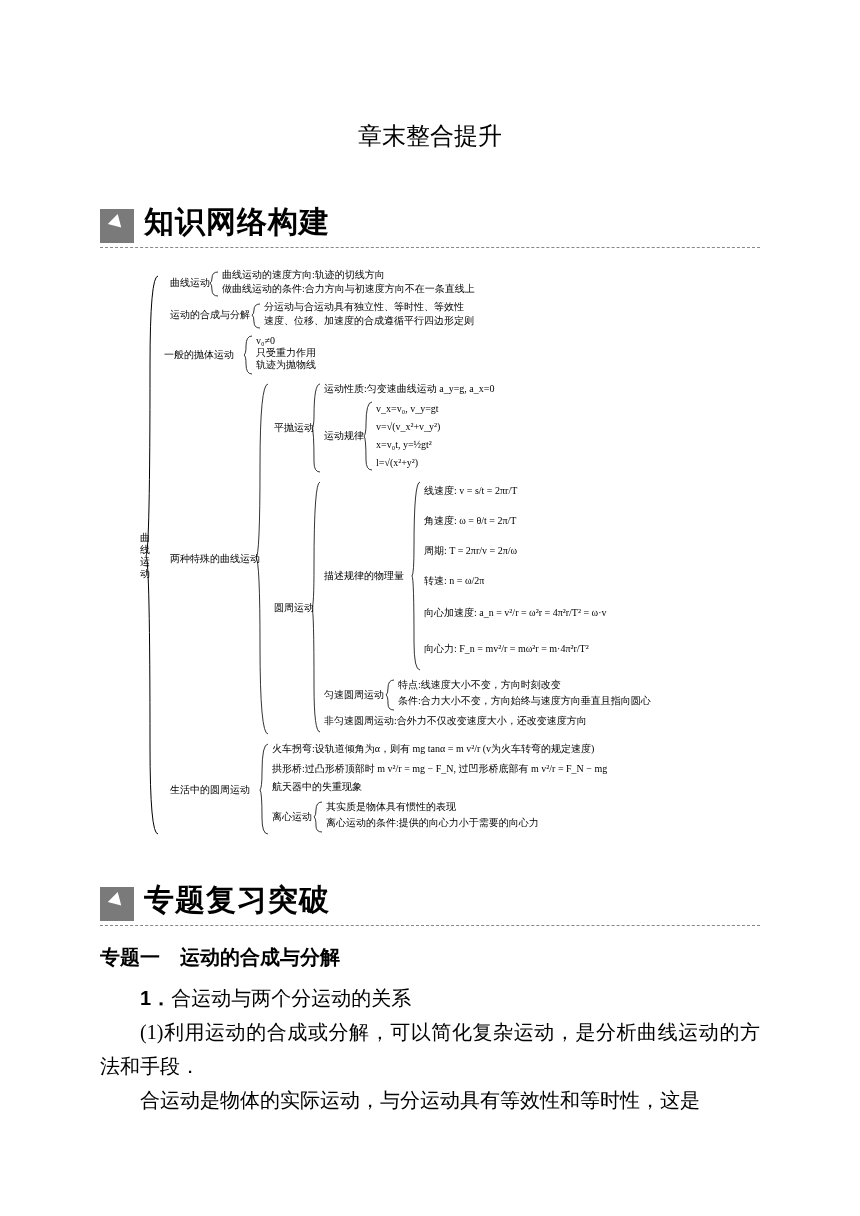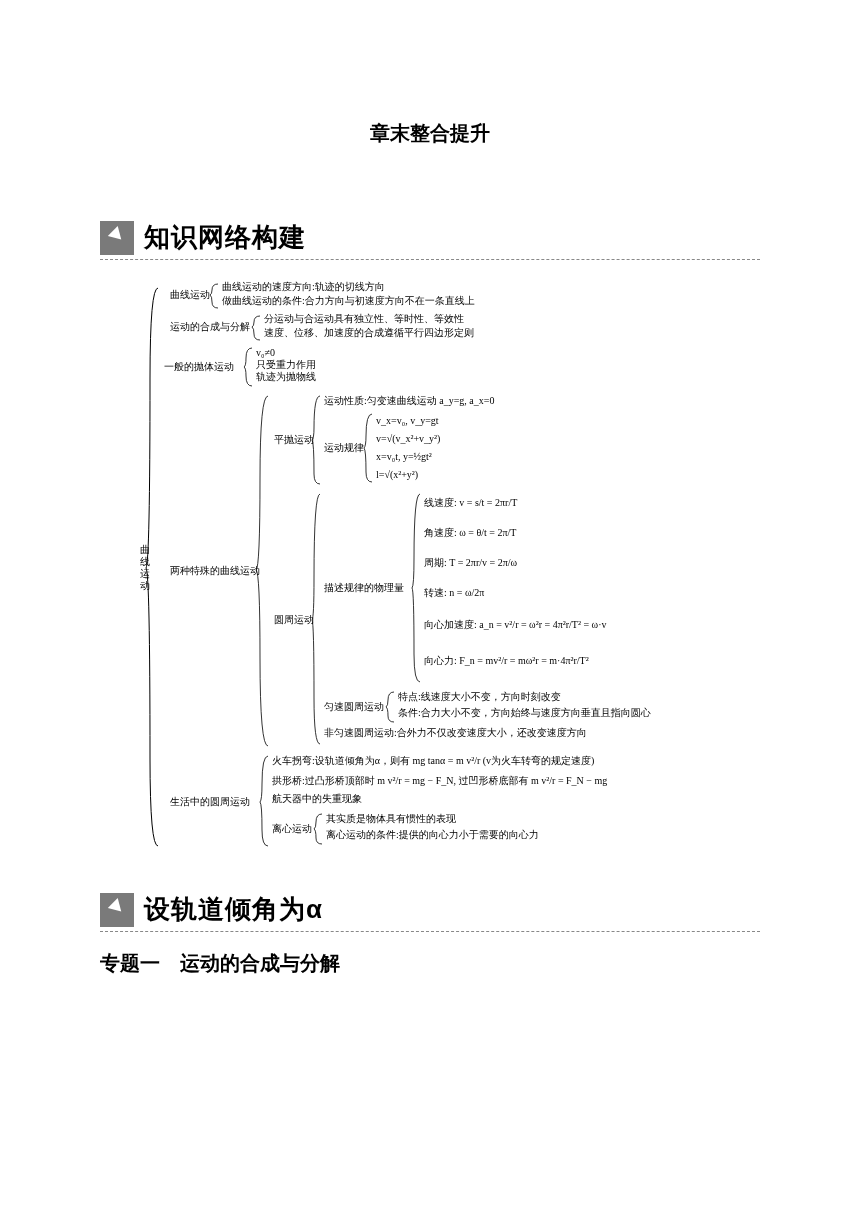--- a/index.html
+++ b/index.html
@@ -10,23 +10,23 @@
     color: #000;
     width: 860px;
     height: 1216px;
     position: relative;
   }
   .page {
     padding: 120px 100px 60px 100px;
   }
   .title {
     text-align: center;
-    font-size: 20px;
-    font-weight: bold;
-    margin-bottom: 73px;
+    font-size: 24px;
+    font-weight: normal;
+    margin-bottom: 50px;
   }
   .section-header {
     display: flex;
     align-items: flex-end;
     margin-bottom: 4px;
   }
   .arrow-box {
     width: 34px;
     height: 34px;
     background: #7a7a7a;
@@ -37,21 +37,21 @@
   }
   .arrow-shape {
     width: 0;
     height: 0;
     border-left: 7px solid transparent;
     border-right: 7px solid transparent;
     border-top: 12px solid #fff;
     transform: rotate(-45deg) translate(2px, -2px);
   }
   .section-title {
-    font-size: 26px;
+    font-size: 30px;
     font-weight: bold;
     font-family: "SimHei", "Heiti SC", sans-serif;
     letter-spacing: 1px;
   }
   .dashed-underline {
     border-bottom: 1px dashed #888;
     margin-bottom: 18px;
     width: 660px;
   }
   .diagram-block {
@@ -159,19 +159,24 @@
       <text class="t" x="132" y="554">离心运动</text>
       <text class="t" x="186" y="544">其实质是物体具有惯性的表现</text>
       <text class="t" x="186" y="560">离心运动的条件:提供的向心力小于需要的向心力</text>
     </svg>
   </div>
 
   <div class="section-header">
     <div class="arrow-box">
         <div class="arrow-shape"></div>
       </div>
-    <div class="section-title">设轨道倾角为α</div>
+    <div class="section-title">专题复习突破</div>
   </div>
   <div class="dashed-underline"></div>
 
   <div class="topic-line">专题一　运动的合成与分解</div>
 
+  <div class="body-text">
+    <p class="para"><span class="bold">1．</span><span>合运动与两个分运动的关系</span></p>
+    <p class="para">(1)利用运动的合成或分解，可以简化复杂运动，是分析曲线运动的方法和手段．</p>
+    <p class="para">合运动是物体的实际运动，与分运动具有等效性和等时性，这是</p>
+  </div>
 </div>
 
 </body></html>

